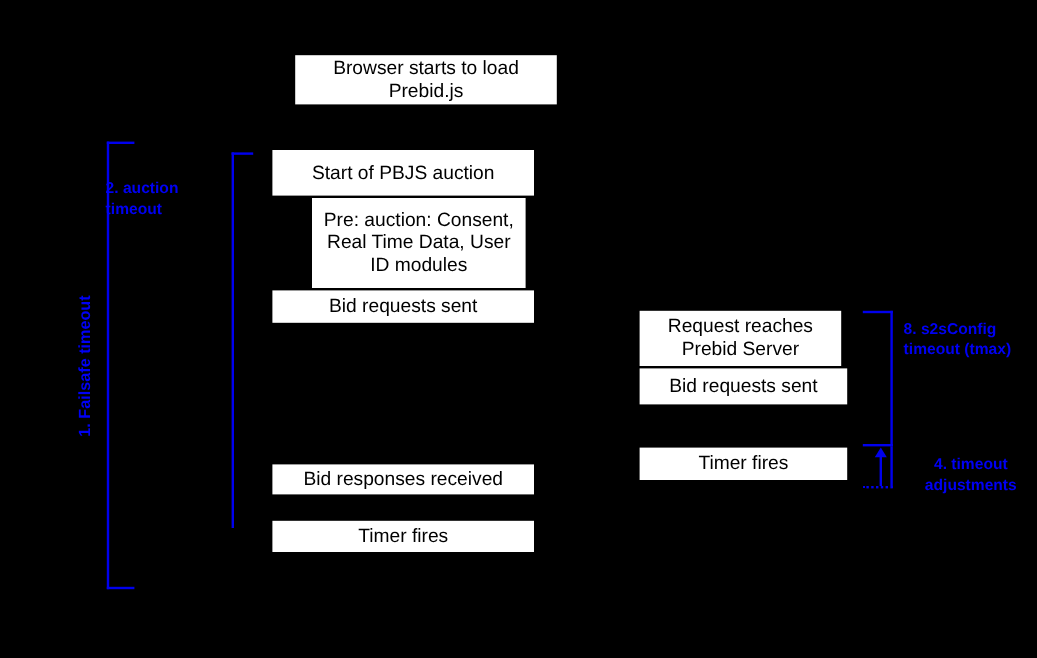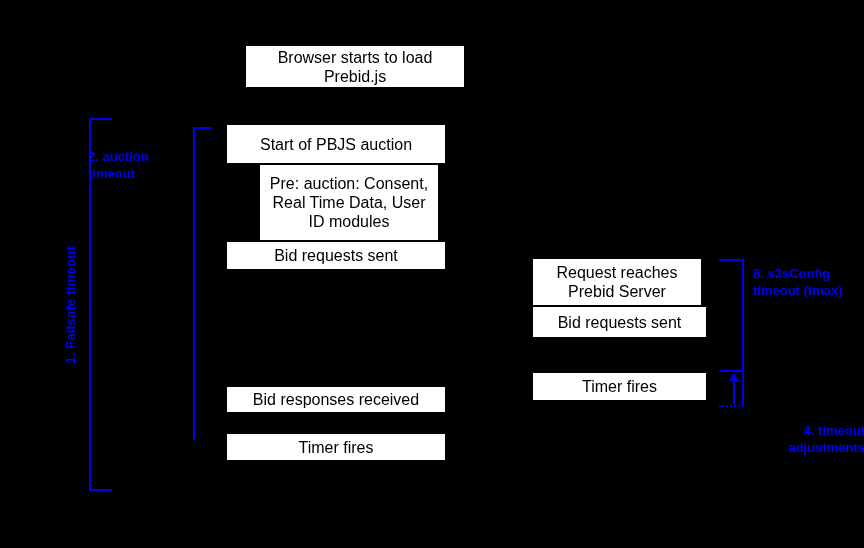--- a/index.html
+++ b/index.html
@@ -84,21 +84,21 @@
   .failsafe-label{
     left:-4px;top:296px;
     width:150px;height:18px;
     text-align:center;
     transform:rotate(-90deg);
     transform-origin:center center;
     font-size:13.5px;
   }
   .auction-label{left:88px;top:128px;width:101px;text-align:left;margin-top:20px;}
   .s2s-label{left:753px;top:265px;width:112px;text-align:left;}
-  .adjust-label{left:753px;top:378px;width:112px;text-align:right;margin-top:44px;}
+  .adjust-label{left:753px;top:378px;width:112px;text-align:center;}
 </style>
 </head>
 <body>
 
 <div class="diagram">
 
   <div class="box browser-load-box">Browser starts to load Prebid.js</div>
 
   <div class="box start-auction-box">Start of PBJS auction</div>
 

